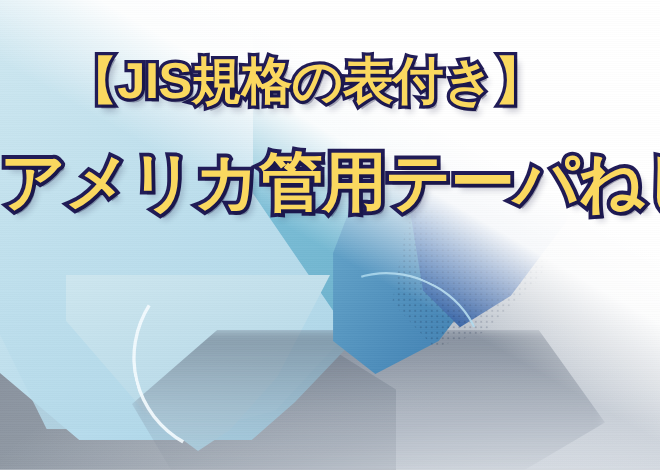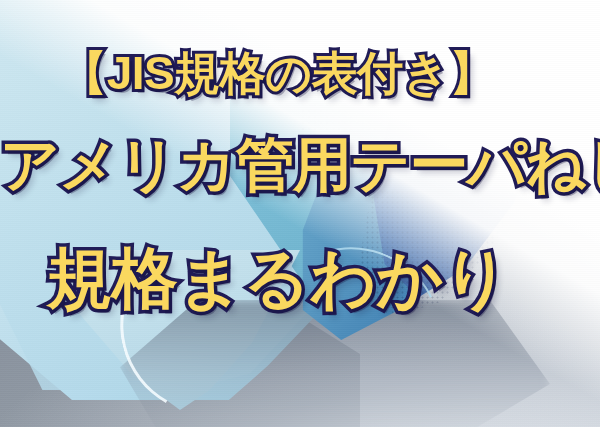--- a/index.html
+++ b/index.html
@@ -235,16 +235,15 @@
     <div class="dots-deep"></div>
     <div class="curl-arc"></div>
     <div class="curl-arc2"></div>
     <div class="bg-white-corner"></div>
     <div class="bg-noise"></div>
   </div>
 
   <div class="text-stack">
     <div class="tline" id="line1">【JIS規格の表付き】</div>
     <div class="tline" id="line2">アメリカ管用テーパねじ</div>
-    <div class="tline" id="line3">規格まるわかり</div>
   </div>
 
 </div>
 
 </body></html>

